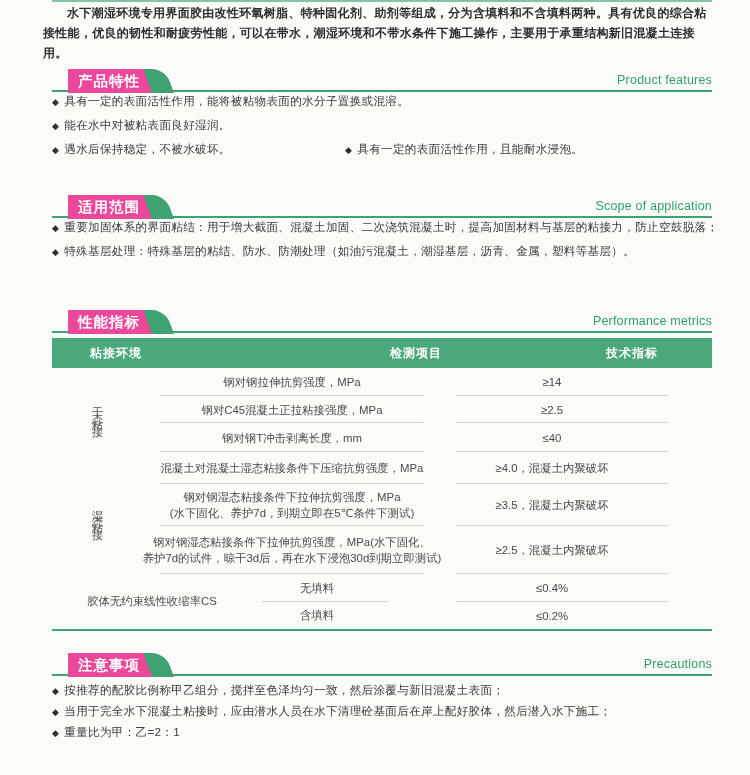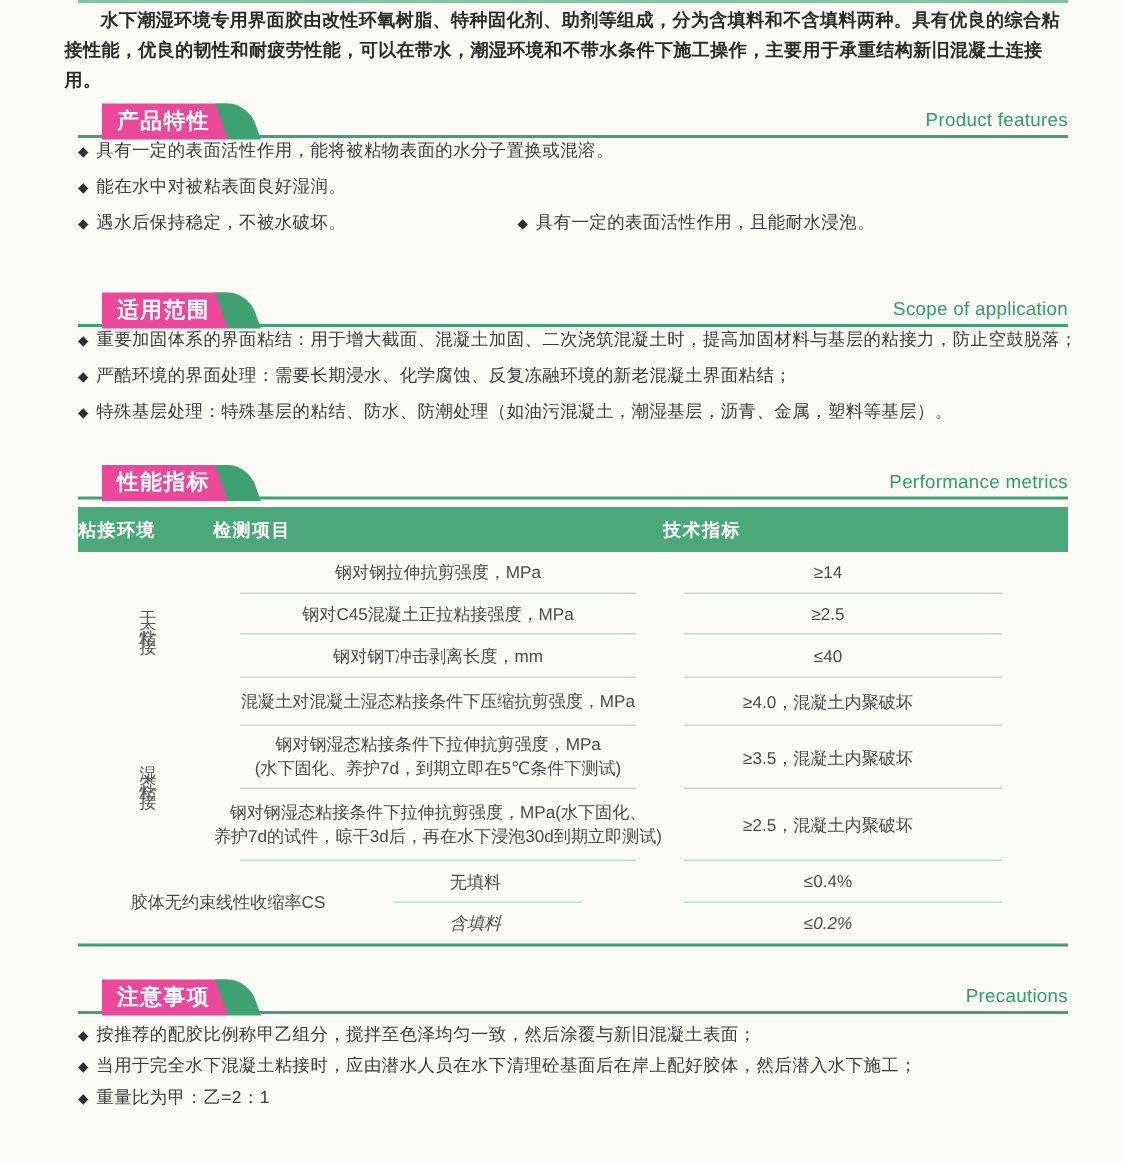--- a/index.html
+++ b/index.html
@@ -52,41 +52,41 @@
 
   
   table.pt{
     position:absolute;top:338px;left:52px;width:660px;
     border-collapse:collapse;table-layout:fixed;
     font-size:11.4px;color:#4a4a4a;
     border-bottom:2px solid #3fa273;
   }
   table.pt th{
     background:#4aa87a;color:#fff;font-size:12px;font-weight:bold;
-    height:30px;text-align:left;letter-spacing:1px;padding:0;
+    height:30px;text-align:right;letter-spacing:1px;padding:0;
   }
   table.pt th.h-val{padding-right:54px;}
   table.pt td{text-align:center;padding:2px 0;position:relative;vertical-align:middle;}
   td.c-item{white-space:pre-line;line-height:16px;margin-left:20px;}
   td.c-val{padding-right:50px !important;}
   td.c-type{padding-right:60px !important;}
   td.c-env{
     writing-mode:vertical-rl;text-orientation:upright;
     letter-spacing:6px;color:#555;
   }
   td.c-cs{color:#4a4a4a;}
   
   td.line::after{
     content:"";position:absolute;left:18px;right:18px;bottom:0;height:1px;background:#c3ded0;
   }
   td.c-val.line::after{left:14px;right:44px;}
   td.c-type.line::after{left:10px;right:54px;}
   tr.r1 td{height:24px;}  tr.r2 td{height:23px;}  tr.r3 td{height:25px;}
   tr.r4 td{height:28px;}  tr.r5 td{height:38px;}  tr.r6 td{height:44px;}
-  tr.r7 td{height:24px;}  tr.r8 td{height:23px;font-style:italic;}
+  tr.r7 td{height:24px;}  tr.r8 td{height:23px;}
 </style>
 </head>
 <body>
 
 <div class="page">
 
   <div class="top-rule"></div>
 
   <p class="intro">水下潮湿环境专用界面胶由改性环氧树脂、特种固化剂、助剂等组成，分为含填料和不含填料两种。具有优良的综合粘接性能，优良的韧性和耐疲劳性能，可以在带水，潮湿环境和不带水条件下施工操作，主要用于承重结构新旧混凝土连接用。</p>
 
@@ -111,23 +111,20 @@
 
   <div class="sec-head" style="top:192px">
     <div class="sec-tab">
       <span>适用范围</span>
     </div>
     <div class="sec-en">Scope of application</div>
   </div>
   <div class="bullets" style="top:219px">
     <div class="b-row">
       <span class="dm">◆</span><span>重要加固体系的界面粘结：用于增大截面、混凝土加固、二次浇筑混凝土时，提高加固材料与基层的粘接力，防止空鼓脱落；</span>
-    </div>
-    <div class="b-row">
-      <span class="dm">◆</span><span>严酷环境的界面处理：需要长期浸水、化学腐蚀、反复冻融环境的新老混凝土界面粘结；</span>
     </div>
     <div class="b-row">
       <span class="dm">◆</span><span>特殊基层处理：特殊基层的粘结、防水、防潮处理（如油污混凝土，潮湿基层，沥青、金属，塑料等基层）。</span>
     </div>
   </div>
 
   <div class="sec-head" style="top:307px">
     <div class="sec-tab">
       <span>性能指标</span>
     </div>

